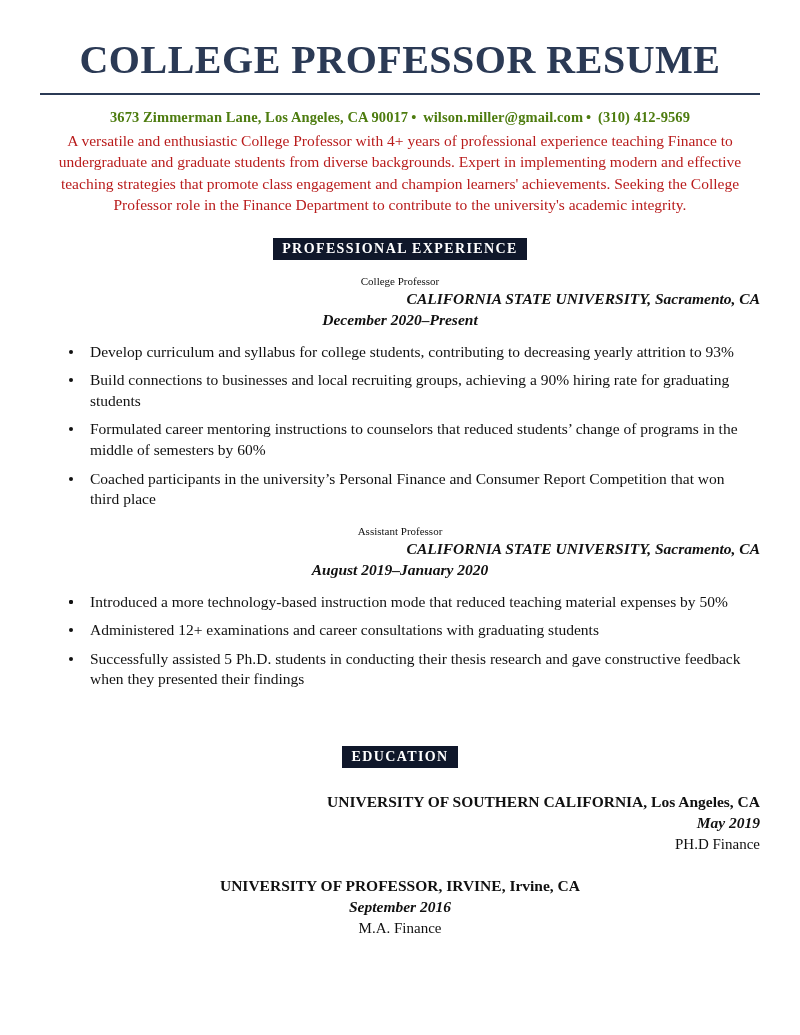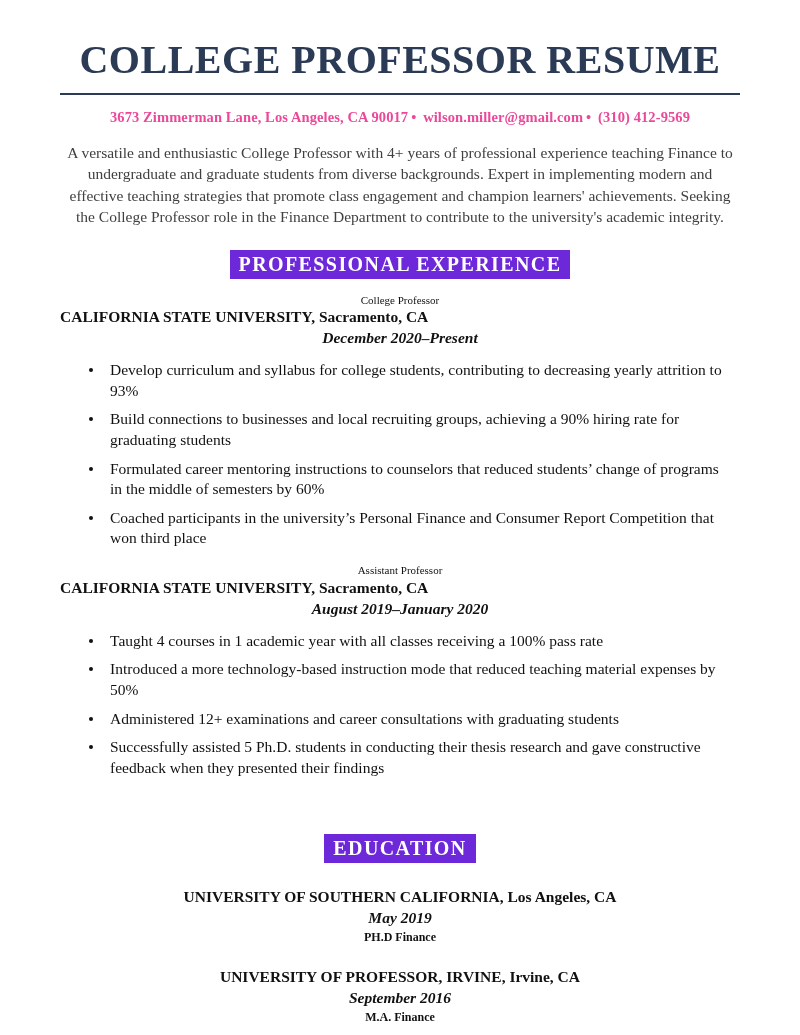--- a/index.html
+++ b/index.html
@@ -11,21 +11,21 @@
     width: 800px;
     height: 1035px;
     font-family: "Liberation Serif", "DejaVu Serif", serif;
     color: #111111;
     overflow: hidden;
   }
   .page {
     width: 800px;
     height: 1035px;
     box-sizing: border-box;
-    padding: 0 60px;
+    padding: 0 40px;
     position: relative;
   }
 
   
   .resume-title {
     text-align: center;
     font-size: 40px;
     font-weight: bold;
     letter-spacing: 0.5px;
     color: #2b3a55;
@@ -35,73 +35,74 @@
     font-family: "Liberation Serif", "DejaVu Serif", serif;
   }
   .header-rule {
     border: 0;
     border-top: 2px solid #2b3a55;
     margin: 11px 0 0 0;
     width: 100%;
   }
   .contact-line {
     text-align: center;
-    color: #ec4899;
+    color: #4d7c0f;
     font-size: 14.5px;
     font-weight: bold;
     margin-top: 14px;
     letter-spacing: 0.1px;
   }
   .contact-sep {
     display: inline-block;
     padding: 0 3px;
   }
 
   
   .summary {
     text-align: center;
     font-size: 15.5px;
     line-height: 1.38;
-    margin-top: 16px;
+    margin-top: 4px;
     padding: 0 6px;
-    color: #404040;
+    color: #b91c1c;
   }
 
   
   .section-banner-wrap {
     text-align: center;
     margin-top: 22px;
   }
   .section-banner {
     display: inline-block;
-    background: #6d28d9;
+    background: #0f172a;
     color: #ffffff;
     font-weight: bold;
-    font-size: 20px;
+    font-size: 14px;
     letter-spacing: 1.4px;
     padding: 3px 9px 4px 9px;
     line-height: 1.1;
   }
 
   
   .job {
     margin-top: 14px;
   }
   .job.second {
   }
   .job-title {
     text-align: center;
     font-size: 11px;
     line-height: 1.35;
   }
   .job-company {
-    text-align: left;
-    font-size: 15.5px;
-    font-weight: bold;
-    line-height: 1.35;
+    text-align: right;
+    font-size: 15.5px;
+    font-weight: bold;
+    line-height: 1.35;
+    font-style: italic;
   }
   .job-dates {
     text-align: center;
     font-size: 15.5px;
     font-weight: bold;
     font-style: italic;
     line-height: 1.35;
   }
 
   
@@ -128,35 +129,36 @@
     border-radius: 50%;
   }
 
   
   .edu-block {
     margin-top: 22px;
     text-align: center;
   }
   .edu-block.first {
     margin-top: 24px;
+    text-align: right;
   }
   .edu-school {
     font-size: 15.5px;
     font-weight: bold;
     line-height: 1.35;
   }
   .edu-date {
     font-size: 15.5px;
     font-weight: bold;
     font-style: italic;
     line-height: 1.35;
   }
   .edu-degree {
-    font-size: 12px;
-    font-weight: bold;
+    font-size: 15px;
+    font-weight: normal;
     line-height: 1.35;
   }
 
   .spacer-education {
     height: 26px;
   }
   .spacer-skills {
     height: 22px;
   }
 </style>
@@ -191,21 +193,21 @@
       <li><span class="bullet-dot"></span><span>Formulated career mentoring instructions to counselors that reduced students’ change of programs in the middle of semesters by 60%</span></li>
       <li><span class="bullet-dot"></span><span>Coached participants in the university’s Personal Finance and Consumer Report Competition that won third place</span></li>
     </ul>
   </div>
 
   <div class="job second">
     <div class="job-title">Assistant Professor</div>
     <div class="job-company">CALIFORNIA STATE UNIVERSITY, Sacramento, CA</div>
     <div class="job-dates">August 2019–January 2020</div>
     <ul class="bullets">
-      <li><span class="bullet-dot"></span><span>Taught 4 courses in 1 academic year with all classes receiving a 100% pass rate</span></li>
+      <li><span class="bullet-dot"></span></li>
       <li><span class="bullet-dot"></span><span>Introduced a more technology-based instruction mode that reduced teaching material expenses by 50%</span></li>
       <li><span class="bullet-dot"></span><span>Administered 12+ examinations and career consultations with graduating students</span></li>
       <li><span class="bullet-dot"></span><span>Successfully assisted 5 Ph.D. students in conducting their thesis research and gave constructive feedback when they presented their findings</span></li>
     </ul>
   </div>
 
   <div class="spacer-education"></div>
 
   <div class="section-banner-wrap">
     <span class="section-banner">EDUCATION</span>

